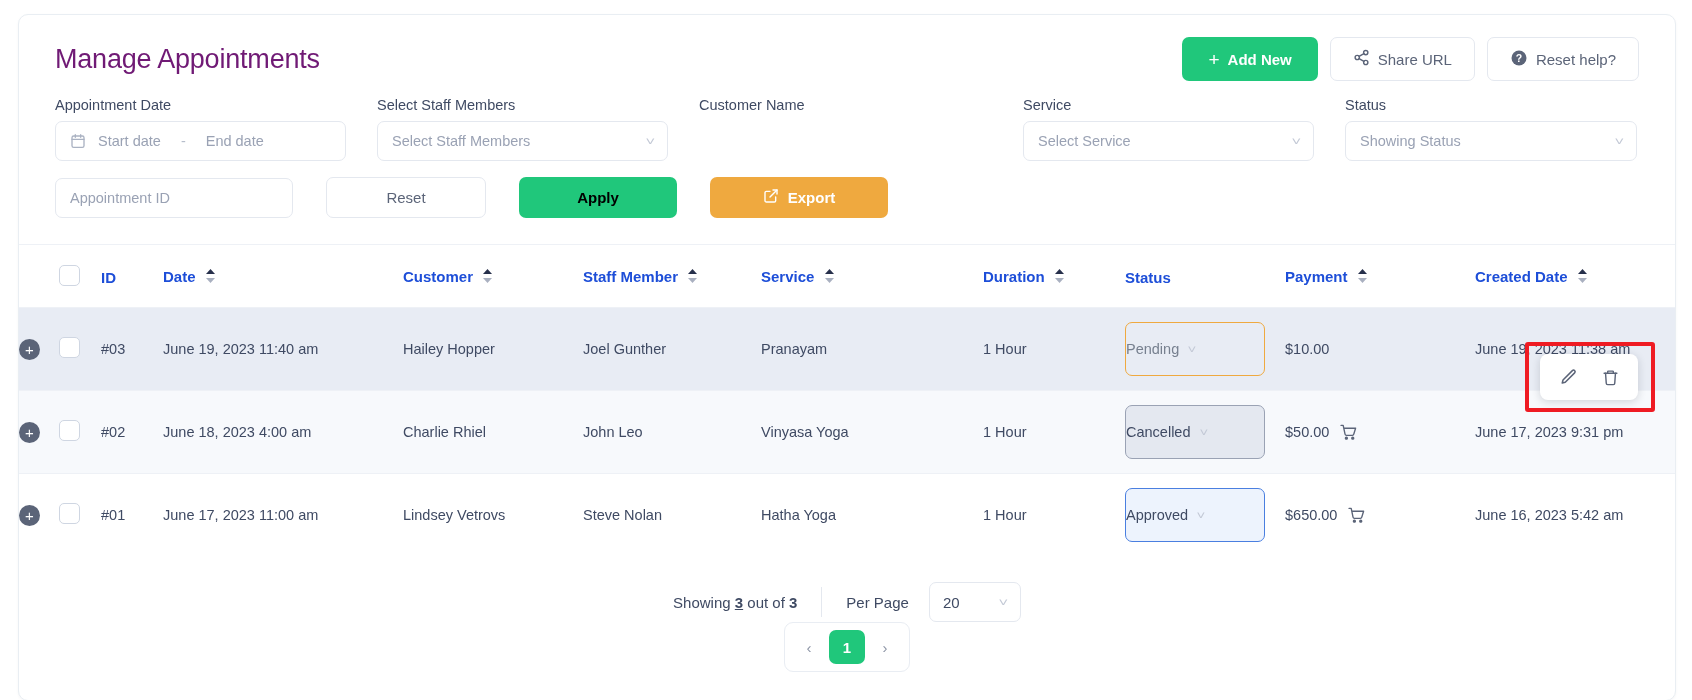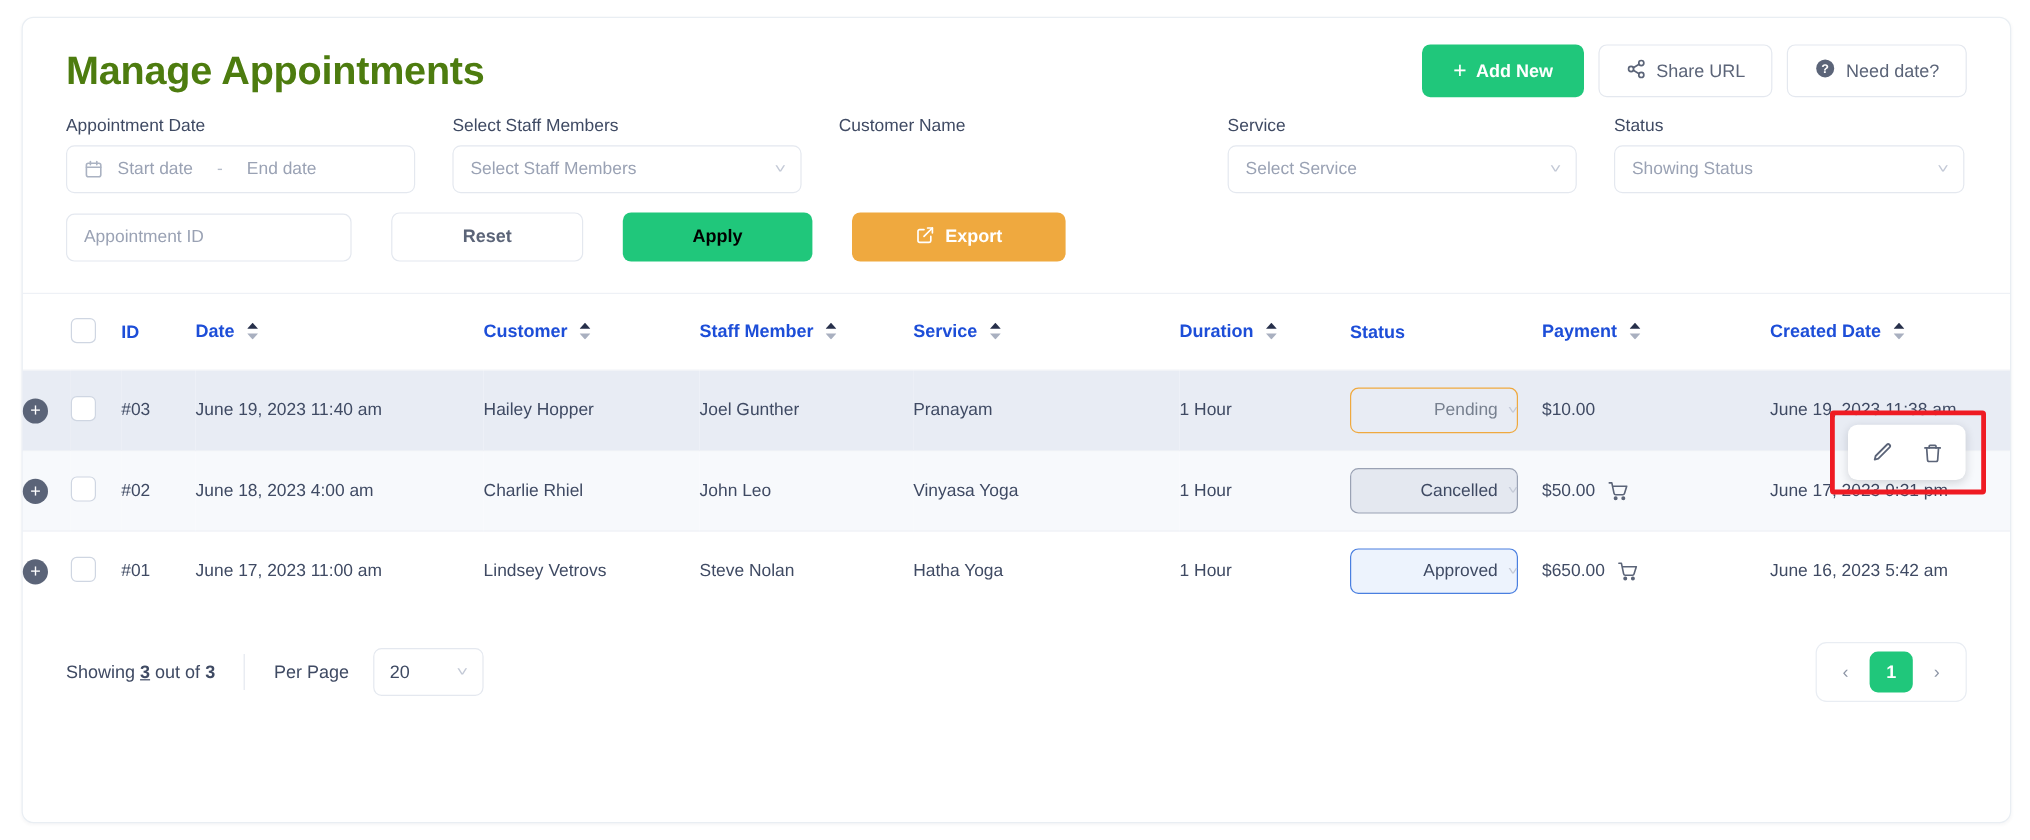--- a/index.html
+++ b/index.html
@@ -26,23 +26,23 @@
   }
 
   
   .card-head {
     display: flex;
     align-items: center;
     justify-content: space-between;
     padding: 22px 36px 6px 36px;
   }
   .page-title {
-    font-size: 33px;
-    font-weight: 700;
-    color: #4d7c0f;
+    font-size: 27px;
+    font-weight: 400;
+    color: #701a75;
     letter-spacing: -0.2px;
   }
   .head-actions { display: flex; align-items: center; gap: 12px; }
   .btn {
     display: inline-flex; align-items: center; justify-content: center;
     gap: 8px;
     height: 44px;
     border-radius: 7px;
     font-size: 15px;
     font-weight: 600;
@@ -103,21 +103,21 @@
     align-items: center;
     gap: 33px;
     margin-top: 16px;
   }
   .appt-id { width: 238px; }
   .search-box { width: 772px; }
   .btn-reset {
     width: 160px; height: 41px;
     border: 1px solid #e4e8ef; background: #fff;
     border-radius: 7px; color: #5b6478;
-    font-size: 15px; font-weight: 700; cursor: pointer;
+    font-size: 15px; font-weight: 400; cursor: pointer;
   }
   .btn-apply {
     width: 158px; height: 41px;
     background: #20c77b; color: #000000; border: none;
     border-radius: 7px; font-size: 15px; font-weight: 600; cursor: pointer;
   }
   .btn-export {
     width: 178px; height: 41px;
     background: #efa93f; color: #fff; border: none;
     border-radius: 7px; font-size: 15px; font-weight: 600; cursor: pointer;
@@ -173,23 +173,23 @@
     cursor: pointer;
   }
   .expander {
     width: 21px; height: 21px; border-radius: 50%;
     background: #5b6478; color: #fff;
     display: inline-flex; align-items: center; justify-content: center;
     font-size: 15px; line-height: 1; cursor: pointer;
     font-weight: 400;
   }
   .badge {
-    width: 140px; height: 38px;
+    width: 140px; height: 54px;
     border-radius: 7px;
-    display: inline-flex; align-items: center; justify-content: flex-end;
+    display: inline-flex; align-items: center; justify-content: flex-start;
     gap: 10px;
     font-size: 14.5px;
     cursor: pointer;
   }
   .badge .chev { font-size: 10px; }
   .badge-pending { border: 1px solid #efa93f; background: #e8ecf4; color: #77808f; }
   .badge-cancelled { border: 1px solid #9aa2b4; background: #e4e8f0; color: #3f4a63; }
   .badge-approved { border: 1px solid #4a7fe0; background: #edf3fd; color: #3f4a63; }
   .pay-cell { display: inline-flex; align-items: center; gap: 11px; }
   .cart-ico { color: #5b6478; display: inline-flex; }
@@ -214,20 +214,21 @@
     border: 4px solid #ef1b23;
     border-radius: 3px;
     z-index: 4;
     pointer-events: none;
   }
 
   
   .foot {
     display: flex; align-items: center; justify-content: space-between;
     padding: 26px 36px 28px 36px;
+    flex-direction: column;
   }
   .foot-left { display: flex; align-items: center; gap: 0; }
   .showing {
     font-size: 15px; color: #3f4a63;
     padding-right: 24px;
   }
   .showing b { font-weight: 700; }
   .showing u { text-decoration: underline; font-weight: 700; }
   .divider-v { width: 1px; height: 30px; background: #e4e8ef; }
   .per-page-lbl { font-size: 15px; color: #3f4a63; padding: 0 20px 0 24px; }
@@ -280,21 +281,21 @@
           </span>
           <span>Share URL</span>
         </button>
         <button class="btn btn-ghost">
           <span>
             <svg width="18" height="18" viewBox="0 0 24 24">
               <circle cx="12" cy="12" r="10" fill="#5b6478"></circle>
               <text x="12" y="17" text-anchor="middle" font-size="14" font-family="Liberation Sans, sans-serif" font-weight="700" fill="#ffffff">?</text>
             </svg>
           </span>
-          <span>Need date?</span>
+          <span>Reset help?</span>
         </button>
       </div>
     </div>
 
     <div class="filters">
       <div class="filter-row-1">
 
         <div>
           <label class="f-label">Appointment Date</label>
           <div class="field date-field">

